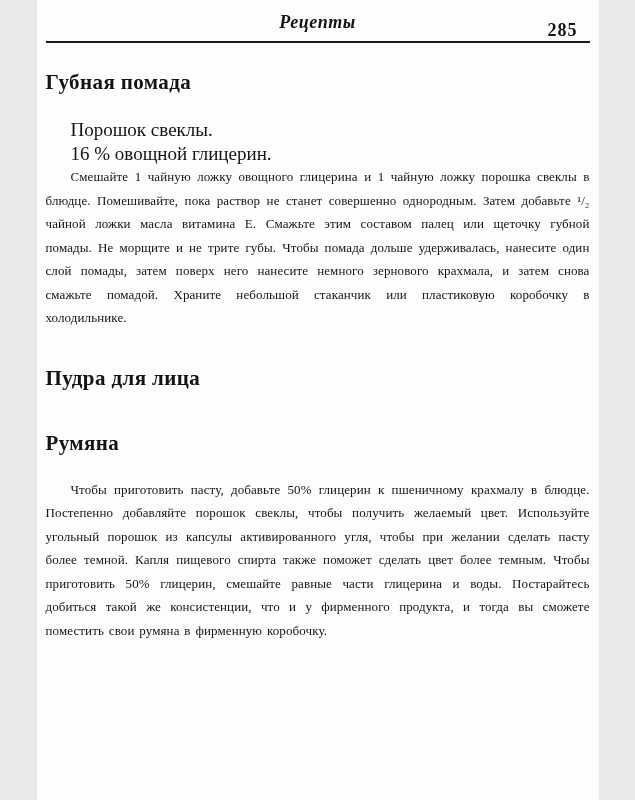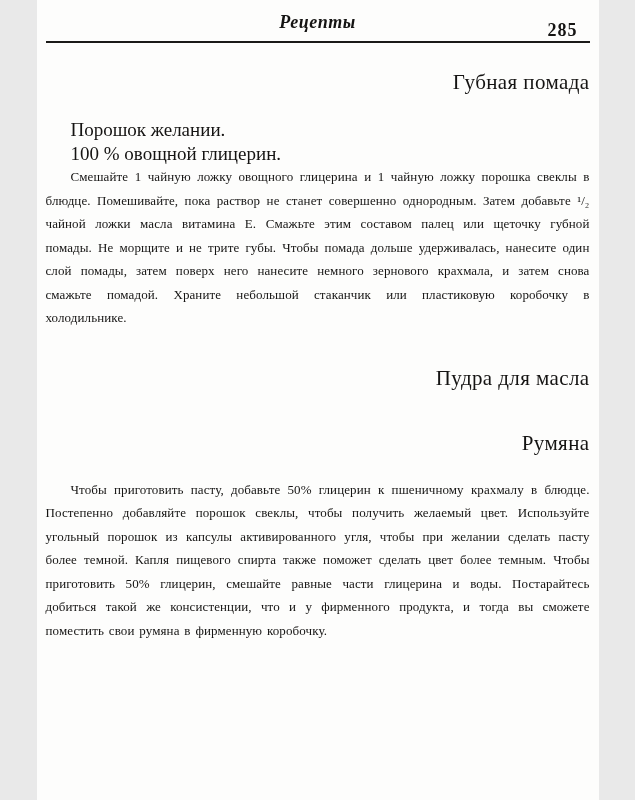--- a/index.html
+++ b/index.html
@@ -41,23 +41,23 @@
     letter-spacing: 1px;
     margin-top: 8px;
   }
   .header-rule {
     border: none;
     border-top: 2.5px solid #1b1a18;
     margin: 3px 0 0 0;
   }
   
   .section-title {
-    text-align: right;
+    text-align: left;
     font-size: 21px;
-    font-weight: normal;
+    font-weight: bold;
     margin: 0;
     letter-spacing: 0.4px;
   }
   .title-lipstick { margin-top: 27px; margin-bottom: 23px; }
   .title-powder   { margin-top: 36px; margin-bottom: 22px; }
   .title-blush    { margin-top: 40px; margin-bottom: 22px; }
 
   p.body {
     margin: 0;
     font-size: 13px;
@@ -81,27 +81,27 @@
 <div class="page">
 
   <div class="header">
     <span class="running-title">Рецепты</span>
     <span class="page-number">285</span>
   </div>
   <hr class="header-rule">
 
   <section>
     <h2 class="section-title title-lipstick">Губная помада</h2>
-    <p class="ingredient">Порошок желании.</p>
-    <p class="ingredient">100 % овощной глицерин.</p>
+    <p class="ingredient">Порошок свеклы.</p>
+    <p class="ingredient">16 % овощной глицерин.</p>
     <p class="body">Смешайте 1 чайную ложку овощного глицерина и 1 чайную ложку порошка свеклы в блюдце. Помешивайте, пока раствор не станет совершенно однородным. Затем добавьте ¹/₂ чайной ложки масла витамина Е. Смажьте этим составом палец или щеточку губной помады. Не морщите и не трите губы. Чтобы помада дольше удерживалась, нанесите один слой помады, затем поверх него нанесите немного зернового крахмала, и затем снова смажьте помадой. Храните небольшой стаканчик или пластиковую коробочку в холодильнике.</p>
   </section>
 
   <section>
-    <h2 class="section-title title-powder">Пудра для масла</h2>
+    <h2 class="section-title title-powder">Пудра для лица</h2>
   </section>
 
   <section>
     <h2 class="section-title title-blush">Румяна</h2>
     <p class="body">Чтобы приготовить пасту, добавьте 50% глицерин к пшеничному крахмалу в блюдце. Постепенно добавляйте порошок свеклы, чтобы получить желаемый цвет. Используйте угольный порошок из капсулы активированного угля, чтобы при желании сделать пасту более темной. Капля пищевого спирта также поможет сделать цвет более темным. Чтобы приготовить 50% глицерин, смешайте равные части глицерина и воды. Постарайтесь добиться такой же консистенции, что и у фирменного продукта, и тогда вы сможете поместить свои румяна в фирменную коробочку.</p>
   </section>
 
 </div>
 
 </body></html>

